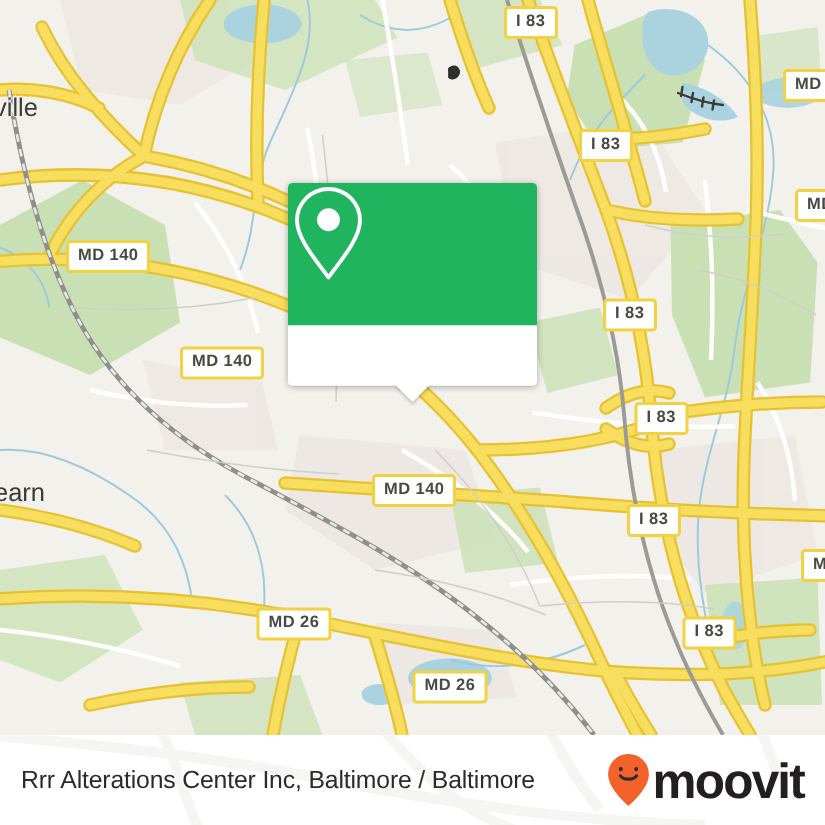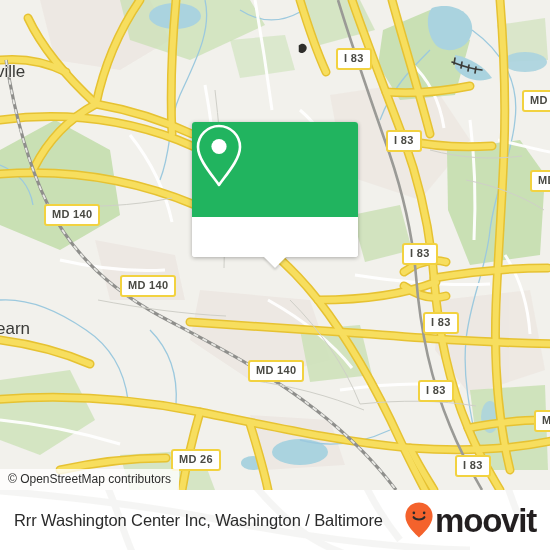--- a/index.html
+++ b/index.html
@@ -46,21 +46,20 @@
     border-radius: 3px;
     color: #4A4A44;
     font-family: "Liberation Sans", sans-serif;
     font-size: 11px;
     font-weight: bold;
     line-height: 1;
     padding: 3px 6px 4px 6px;
     letter-spacing: 0.3px;
     white-space: nowrap;
     box-sizing: border-box;
-    margin-top: 44px;
   }
 
   
   .place-label {
     position: absolute;
     color: #3b3b38;
     font-family: "Liberation Sans", sans-serif;
     font-size: 17px;
     line-height: 1;
     white-space: nowrap;
@@ -388,36 +387,35 @@
         <svg width="54" height="68" viewBox="0 0 54 68">
           <path d="M27 4 C15.4 4 6 13.4 6 25 C6 37.5 20 53 27 63 C34 53 48 37.5 48 25 C48 13.4 38.6 4 27 4 Z" fill="none" stroke="#FFFFFF" stroke-width="2.6" stroke-linejoin="round"></path>
           <circle cx="27" cy="24.5" r="7.6" fill="#FFFFFF"></circle>
         </svg>
       </div>
       <div id="popup-body">
         <div id="popup-tail"></div>
       </div>
     </div>
 
-    <div id="attribution">© OpenStreetMap contributors</div>
   </div>
 
   <div id="footer">
 
     <svg id="footer-watermark" viewBox="0 0 550 200">
       <g fill="none" stroke="#EDEDEA" stroke-width="7">
         <path d="M40,0 C70,40 100,90 120,150 C134,190 140,200 144,200"></path>
         <path d="M190,0 C210,60 250,120 300,160 C350,198 420,200 470,196"></path>
         <path d="M330,0 C340,60 360,120 400,170"></path>
         <path d="M-10,120 C60,126 140,134 220,150 C300,166 390,178 470,180"></path>
         <path d="M470,0 C486,50 500,100 520,150"></path>
       </g>
     </svg>
 
-    <div id="footer-title">Rrr Washington Center Inc, Washington / Baltimore</div>
+    <div id="footer-title">Rrr Alterations Center Inc, Baltimore / Baltimore</div>
 
     <div id="logo">
       <svg width="30" height="38" viewBox="0 0 30 38">
         <path d="M15 1.6 C7.4 1.6 1.4 7.6 1.4 15.2 C1.4 24.2 12 33.5 15 36.4 C18 33.5 28.6 24.2 28.6 15.2 C28.6 7.6 22.6 1.6 15 1.6 Z" fill="#F4622C"></path>
         <g fill="#2B2B2B">
           <rect x="8.6" y="10.4" width="2.5" height="2.8" rx="1.2"></rect>
           <rect x="18.9" y="10.4" width="2.5" height="2.8" rx="1.2"></rect>
         </g>
         <path d="M9.6 16.2 C11.4 19.2 18.6 19.2 20.4 16.2" fill="none" stroke="#2B2B2B" stroke-width="2.1" stroke-linecap="round"></path>
       </svg>

